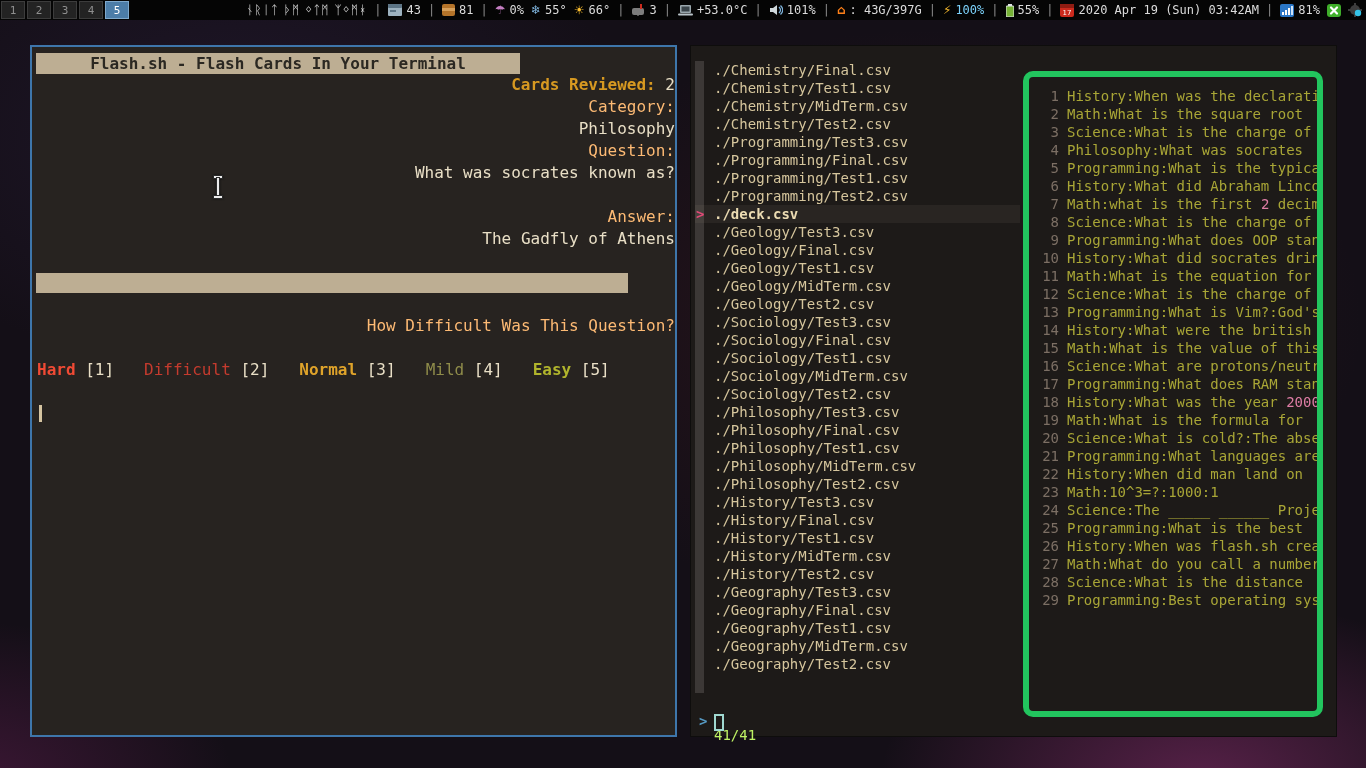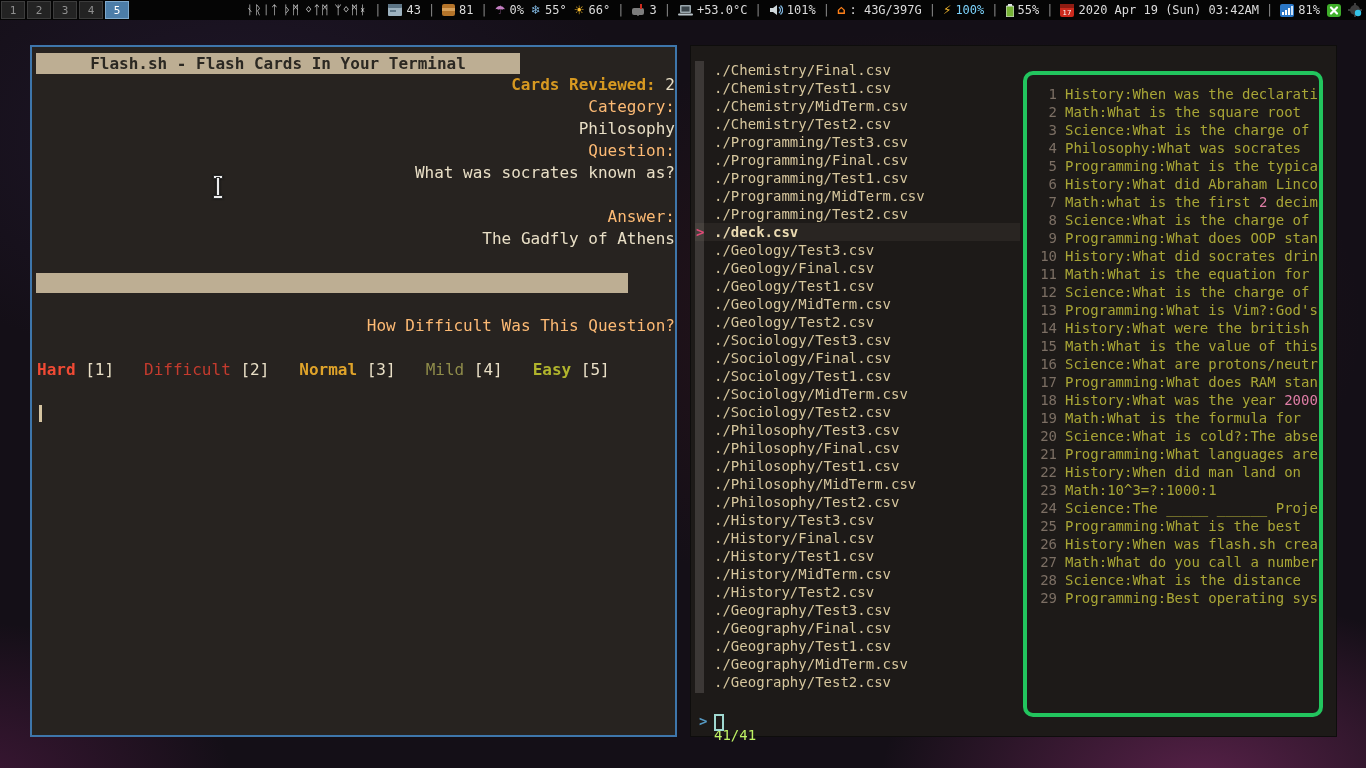--- a/index.html
+++ b/index.html
@@ -49,21 +49,21 @@
   .file-list { position:absolute; left:4px; top:15px; width:325px; }
   .file-row { height:18px; line-height:18px; padding-left:19px; color:#d6c69d; white-space:pre; position:relative; }
   .file-row.selected { color:#ebdbb2; font-weight:bold; background:rgba(189,174,147,.08); }
   .file-row .pointer { position:absolute; left:1px; top:0; color:#e24a78; font-weight:bold; }
   .counter { position:absolute; left:23px; top:680px; color:#bef264; height:18px; line-height:18px; }
   .prompt-row { position:absolute; left:8px; top:665px; height:20px; line-height:20px; }
   .prompt-sym { color:#5699c2; font-weight:bold; }
   .prompt-cursor { display:inline-block; vertical-align:middle; margin-left:7px; width:10px; height:17px;
     border:2px solid #9fd8d0; background:transparent; }
   .preview { position:absolute; left:332px; top:25px; width:300px; height:646px;
-    border:4px solid #22c55e; border-radius:10px; padding:10px 0 0 6px; overflow:hidden; }
+    border:6px solid #22c55e; border-radius:10px; padding:10px 0 0 6px; overflow:hidden; }
   .pline { height:18px; line-height:18px; white-space:pre; }
   .pline .num { display:inline-block; width:24px; text-align:right; color:#7c6f64; margin-right:8px; }
   .pline .ptext { color:#a9a636; }
   .pline .hl { color:#de7da5; }
   
   .ibeam { position:absolute; left:212px; top:176px; width:12px; height:22px; filter:drop-shadow(0 0 1px #111); }
   .ibeam .stem { position:absolute; left:5px; top:2px; width:2px; height:18px; background:#ececec; box-shadow:0 0 0 1px #2a2a2a; }
   .ibeam .bar { position:absolute; left:2px; width:8px; height:2px; background:#ececec; box-shadow:0 0 0 1px #2a2a2a; }
   .ibeam .bar.top { top:0; } .ibeam .bar.bot { top:20px; }
 </style>
@@ -247,21 +247,20 @@
 <div class="fzf-win">
   <div class="gutter"></div>
   <div class="file-list" id="file-list">
       <div class="file-row"><span>./Chemistry/Final.csv</span></div>
       <div class="file-row"><span>./Chemistry/Test1.csv</span></div>
       <div class="file-row"><span>./Chemistry/MidTerm.csv</span></div>
       <div class="file-row"><span>./Chemistry/Test2.csv</span></div>
       <div class="file-row"><span>./Programming/Test3.csv</span></div>
       <div class="file-row"><span>./Programming/Final.csv</span></div>
       <div class="file-row"><span>./Programming/Test1.csv</span></div>
-      <div class="file-row"><span>./Programming/MidTerm.csv</span></div>
       <div class="file-row"><span>./Programming/Test2.csv</span></div>
       <div class="file-row selected"><span class="pointer">&gt;</span><span>./deck.csv</span></div>
       <div class="file-row"><span>./Geology/Test3.csv</span></div>
       <div class="file-row"><span>./Geology/Final.csv</span></div>
       <div class="file-row"><span>./Geology/Test1.csv</span></div>
       <div class="file-row"><span>./Geology/MidTerm.csv</span></div>
       <div class="file-row"><span>./Geology/Test2.csv</span></div>
       <div class="file-row"><span>./Sociology/Test3.csv</span></div>
       <div class="file-row"><span>./Sociology/Final.csv</span></div>
       <div class="file-row"><span>./Sociology/Test1.csv</span></div>

